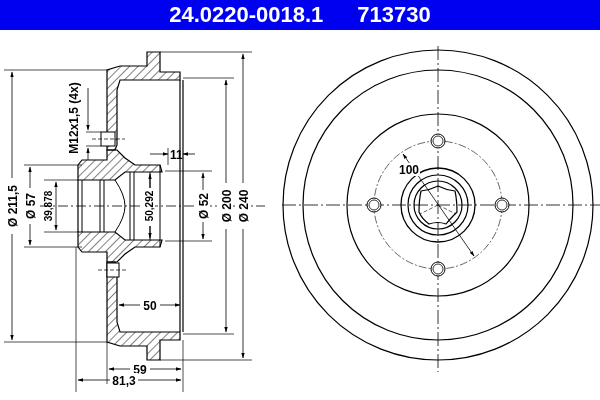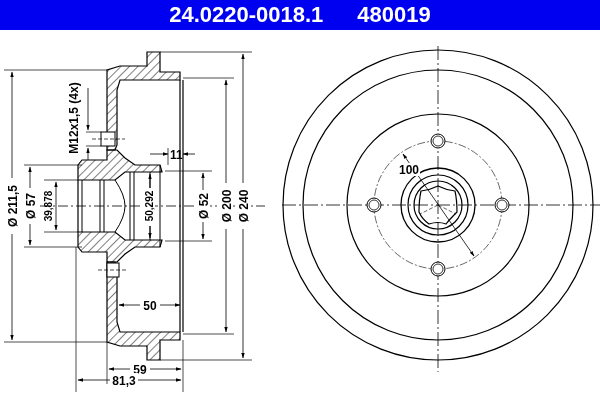--- a/index.html
+++ b/index.html
@@ -14,21 +14,21 @@
     .header .part { margin-right: 34px; }
     svg { position: absolute; left: 0; top: 0; }
     .dim { font-family: "Liberation Sans", sans-serif; font-weight: bold; font-size: 12px; fill: #000; }
     .dim-sm { font-family: "Liberation Sans", sans-serif; font-weight: bold; font-size: 10px; fill: #000; }
   </style>
 </head>
 <body>
 
 <div class="header">
   <span class="part">24.0220-0018.1</span>
-  <span>480019</span>
+  <span>713730</span>
 </div>
 
 <svg width="600" height="400" viewBox="0 0 600 400" xmlns="http://www.w3.org/2000/svg">
   <defs>
     <pattern id="hatch" patternUnits="userSpaceOnUse" width="6" height="6" patternTransform="rotate(45)">
       <line x1="0" y1="0" x2="0" y2="6" stroke="#000" stroke-width="1"></line>
     </pattern>
     <marker id="arr" viewBox="0 0 10 10" refX="9" refY="5" markerWidth="7" markerHeight="7" orient="auto-start-reverse">
       <path d="M0,2 L10,5 L0,8 z" fill="#000"></path>
     </marker>

